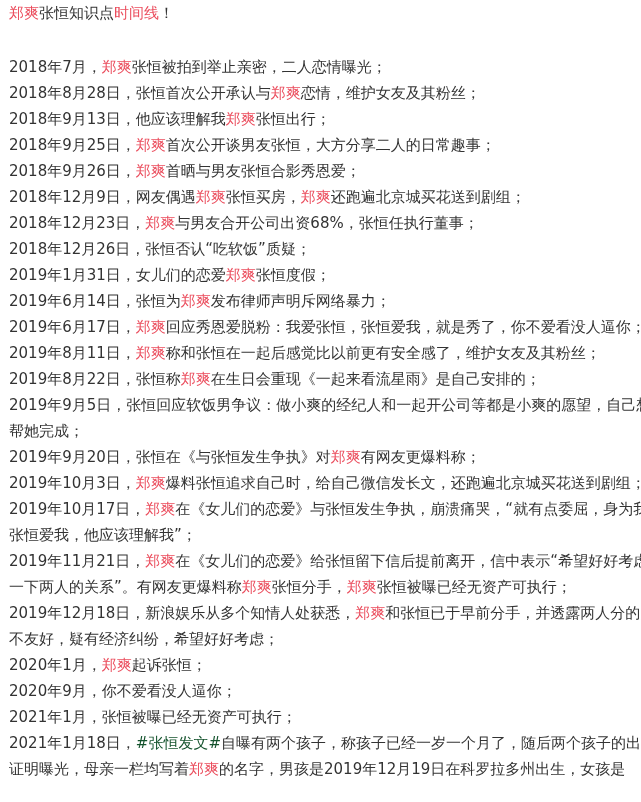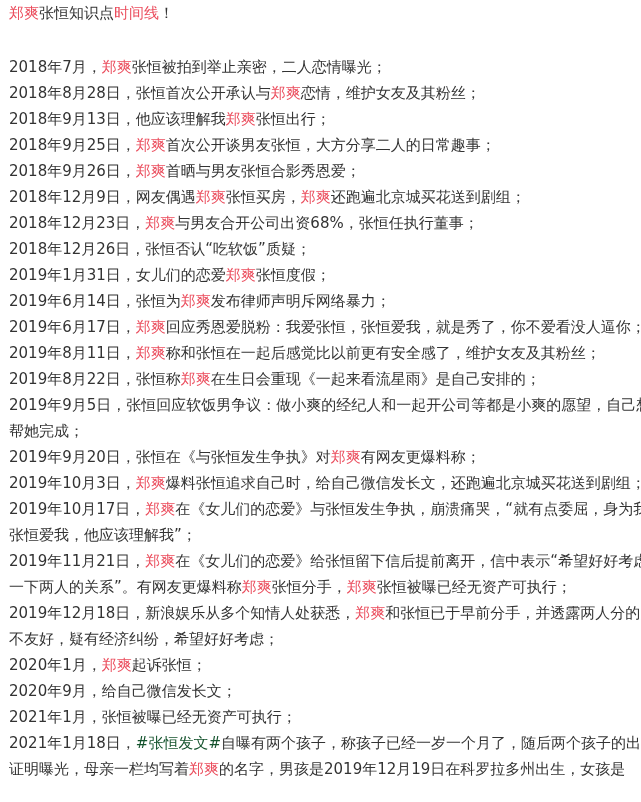--- a/index.html
+++ b/index.html
@@ -83,21 +83,21 @@
         <span class="line"><span>一下两人的关系”。有网友更爆料称</span><span class="hl">郑爽</span><span>张恒分手，</span><span class="hl">郑爽</span><span>张恒被曝已经无资产可执行；</span></span>
       </div>
       <div class="entry">
         <span class="line"><span>2019年12月18日，新浪娱乐从多个知情人处获悉，</span><span class="hl">郑爽</span><span>和张恒已于早前分手，并透露两人分的并</span></span>
         <span class="line"><span>不友好，疑有经济纠纷，希望好好考虑；</span></span>
       </div>
       <div class="entry">
         <span class="line"><span>2020年1月，</span><span class="hl">郑爽</span><span>起诉张恒；</span></span>
       </div>
       <div class="entry">
-        <span class="line"><span>2020年9月，给自己微信发长文；</span></span>
+        <span class="line"><span>2020年9月，你不爱看没人逼你；</span></span>
       </div>
       <div class="entry">
         <span class="line"><span>2021年1月，张恒被曝已经无资产可执行；</span></span>
       </div>
       <div class="entry">
         <span class="line"><span>2021年1月18日，</span><a class="tag">#张恒发文#</a><span>自曝有两个孩子，称孩子已经一岁一个月了，随后两个孩子的出生</span></span>
         <span class="line"><span>证明曝光，母亲一栏均写着</span><span class="hl">郑爽</span><span>的名字，男孩是2019年12月19日在科罗拉多州出生，女孩是</span></span>
       </div>
     </div>
 </div>

